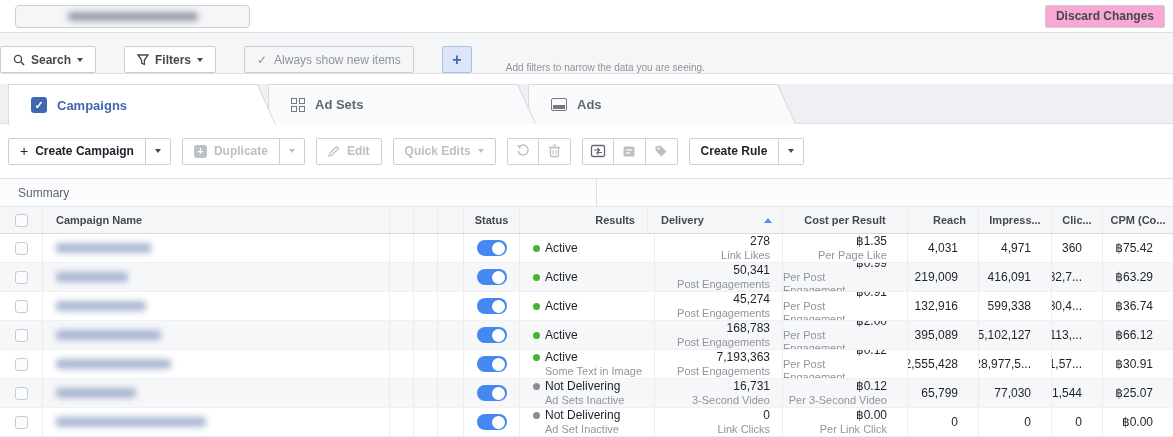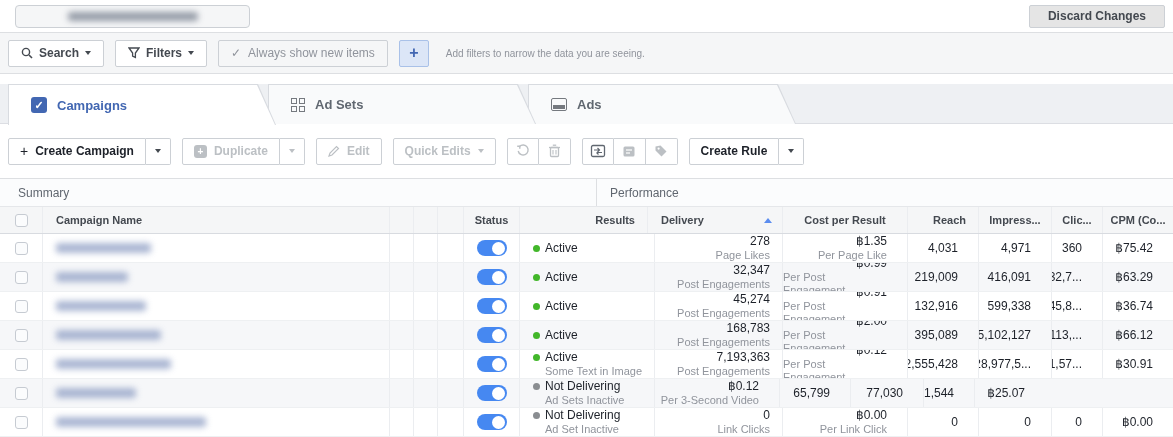--- a/index.html
+++ b/index.html
@@ -7,27 +7,27 @@
     font-family:"Liberation Sans", sans-serif; color:#1d2129; }
 
   
   .topbar { height:33px; border-bottom:1px solid #dddfe2; display:flex; align-items:center;
     justify-content:space-between; padding:0 8px 0 15px; background:#fff; }
   .account-box { width:235px; height:23px; background:#f5f6f7; border:1px solid #ccd0d5;
     border-radius:4px; display:flex; align-items:center; justify-content:center; }
   .blur-blob { display:inline-block; height:9px; border-radius:3px; background:#8f96a3;
     filter:blur(3px); opacity:.8; }
   .account-box .blur-blob { width:130px; background:#7e8694; }
-  .btn { display:inline-flex; align-items:center; gap:6px; height:23px; padding:0 18px;
-    background:#e5e5e5; border:1px solid #ccd0d5; border-radius:2px; font-size:12px;
+  .btn { display:inline-flex; align-items:center; gap:6px; height:23px; padding:0 10px;
+    background:#f9a8d4; border:1px solid #ccd0d5; border-radius:2px; font-size:12px;
     font-weight:bold; color:#444950; white-space:nowrap; cursor:pointer; }
 
   
   .filterbar { height:41px; background:#f5f6f7; border-bottom:1px solid #dddfe2;
-    display:flex; align-items:center; padding:0 8px; gap:11px; }
+    display:flex; align-items:flex-end; padding:0 0; gap:28px; }
   .fbtn { height:27px; padding:0 12px; font-size:12px; font-weight:bold; color:#444950;
     background:#fff; border:1px solid #ccd0d5; border-radius:2px; display:inline-flex;
     align-items:center; gap:6px; cursor:pointer; }
   .caret { width:0; height:0; border-left:3.5px solid transparent; border-right:3.5px solid transparent;
     border-top:4.5px solid #444950; display:inline-block; }
   .always-box { height:27px; padding:0 12px; border:1px solid #ccd0d5; border-radius:2px;
     background:#f5f6f7; color:#90949c; font-size:12px; display:inline-flex; align-items:center;
     gap:7px; cursor:pointer; }
   .check-glyph { color:#90949c; font-size:12px; }
   .add-filter-btn { width:30px; height:27px; background:#dce6f7; border:1px solid #a9c1e8;
@@ -264,21 +264,20 @@
     </button>
     <button class="tbtn arrow">
       <span class="caret"></span>
     </button>
   </div>
 </div>
 
 <div class="tablewrap">
   <div class="group-row">
     <div class="group-summary">Summary</div>
-    <div class="group-performance">Performance</div>
   </div>
 
   <div class="row head-row">
     <div class="cell c-check">
       <span class="checkbox"></span>
     </div>
     <div class="cell c-name hd-name">Campaign Name</div>
     <div class="cell c-e1"></div>
     <div class="cell c-e2"></div>
     <div class="cell c-e3"></div>
@@ -311,21 +310,21 @@
     </div>
     <div class="cell c-delivery delivery-cell">
       <span class="delivery-main">
         <span class="dot dot-green"></span>
         <span>Active</span>
       </span>
 
     </div>
     <div class="cell c-results two-line">
       <span>278</span>
-      <span class="sub">Page Likes</span>
+      <span class="sub">Link Likes</span>
     </div>
     <div class="cell c-cost two-line">
       <span>฿1.35</span>
       <span class="sub">Per Page Like</span>
     </div>
     <div class="cell c-reach num-cell">4,031</div>
     <div class="cell c-impr num-cell">4,971</div>
     <div class="cell c-clicks num-cell">360</div>
     <div class="cell c-cpm num-cell">฿75.42</div>
   </div>
@@ -344,21 +343,21 @@
       <span class="toggle"></span>
     </div>
     <div class="cell c-delivery delivery-cell">
       <span class="delivery-main">
         <span class="dot dot-green"></span>
         <span>Active</span>
       </span>
 
     </div>
     <div class="cell c-results two-line">
-      <span>32,347</span>
+      <span>50,341</span>
       <span class="sub">Post Engagements</span>
     </div>
     <div class="cell c-cost two-line">
       <span>฿0.99</span>
       <span class="sub">Per Post Engagement</span>
     </div>
     <div class="cell c-reach num-cell">219,009</div>
     <div class="cell c-impr num-cell">416,091</div>
     <div class="cell c-clicks num-cell">32,7...</div>
     <div class="cell c-cpm num-cell">฿63.29</div>
@@ -387,21 +386,21 @@
     <div class="cell c-results two-line">
       <span>45,274</span>
       <span class="sub">Post Engagements</span>
     </div>
     <div class="cell c-cost two-line">
       <span>฿0.91</span>
       <span class="sub">Per Post Engagement</span>
     </div>
     <div class="cell c-reach num-cell">132,916</div>
     <div class="cell c-impr num-cell">599,338</div>
-    <div class="cell c-clicks num-cell">45,8...</div>
+    <div class="cell c-clicks num-cell">30,4...</div>
     <div class="cell c-cpm num-cell">฿36.74</div>
   </div>
 
   <div class="row body-row">
     <div class="cell c-check">
       <span class="checkbox"></span>
     </div>
     <div class="cell c-name name-cell">
       <span class="blur-blob" style="width: 105px;"></span>
     </div>
@@ -479,20 +478,24 @@
     <div class="cell c-status">
       <span class="toggle"></span>
     </div>
     <div class="cell c-delivery delivery-cell">
       <span class="delivery-main">
         <span class="dot dot-gray"></span>
         <span>Not Delivering</span>
       </span>
       <span class="delivery-sub">Ad Sets Inactive</span>
     </div>
+    <div class="cell c-results two-line">
+      <span>16,731</span>
+      <span class="sub">3-Second Video</span>
+    </div>
     <div class="cell c-cost two-line">
       <span>฿0.12</span>
       <span class="sub">Per 3-Second Video</span>
     </div>
     <div class="cell c-reach num-cell">65,799</div>
     <div class="cell c-impr num-cell">77,030</div>
     <div class="cell c-clicks num-cell">1,544</div>
     <div class="cell c-cpm num-cell">฿25.07</div>
   </div>
 

